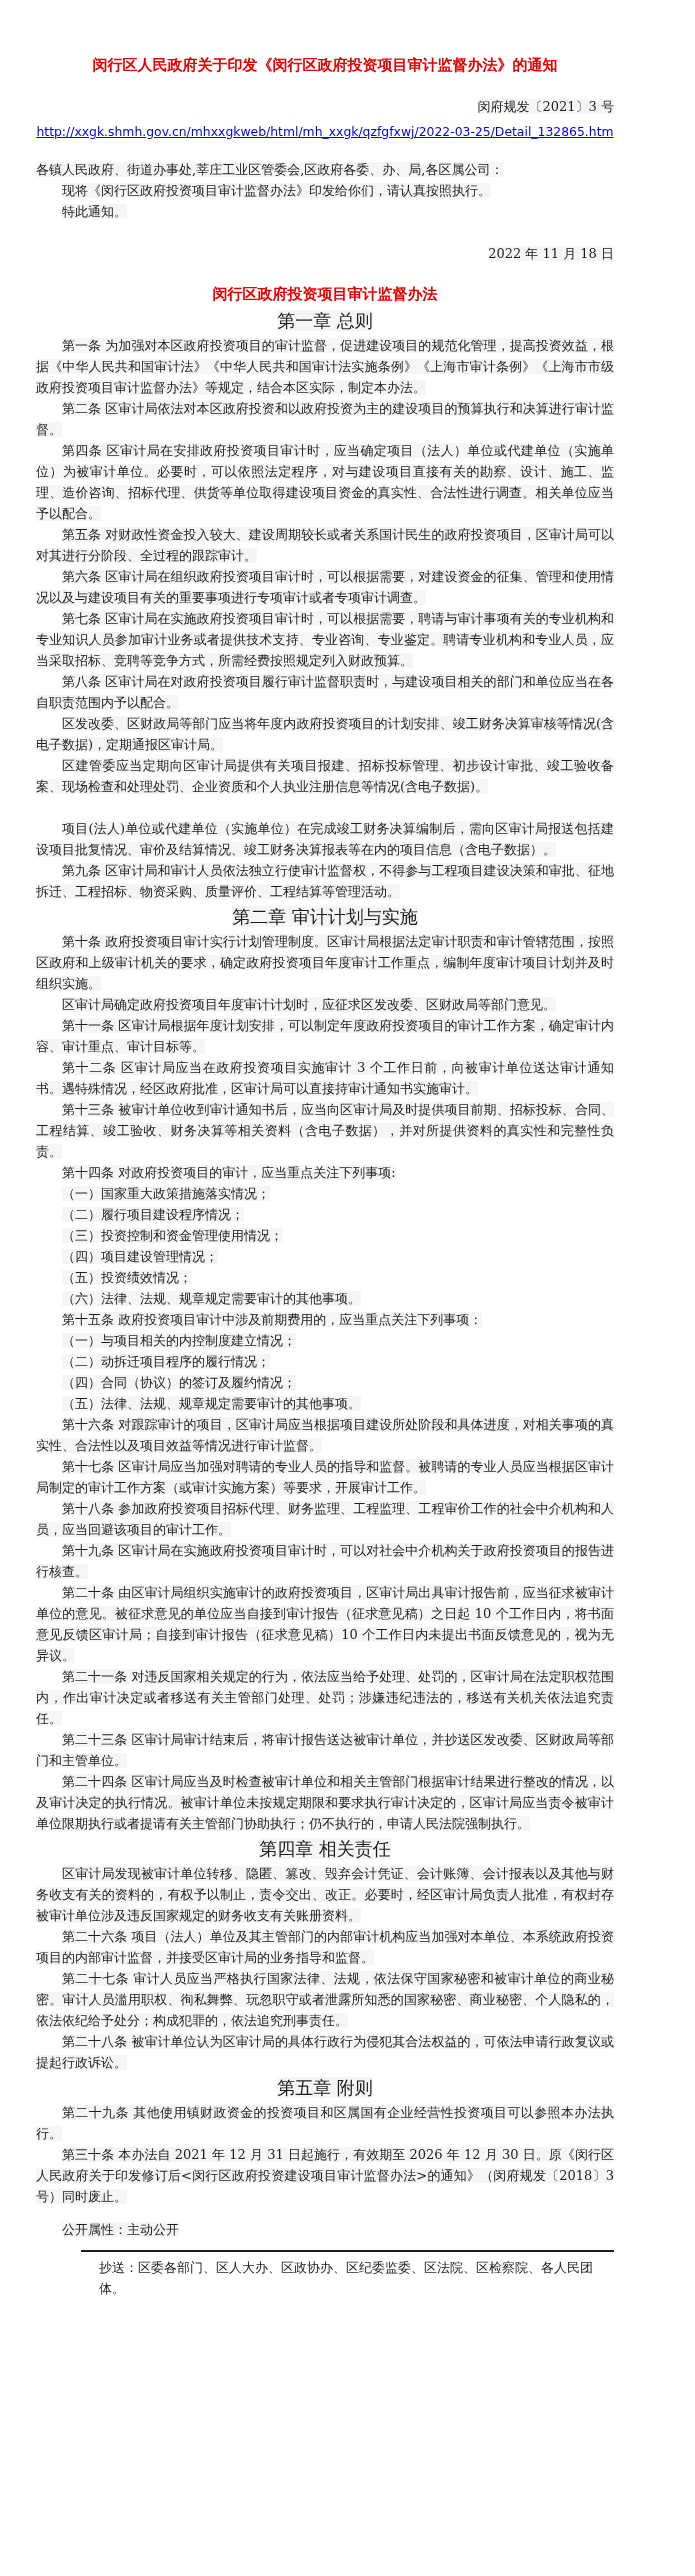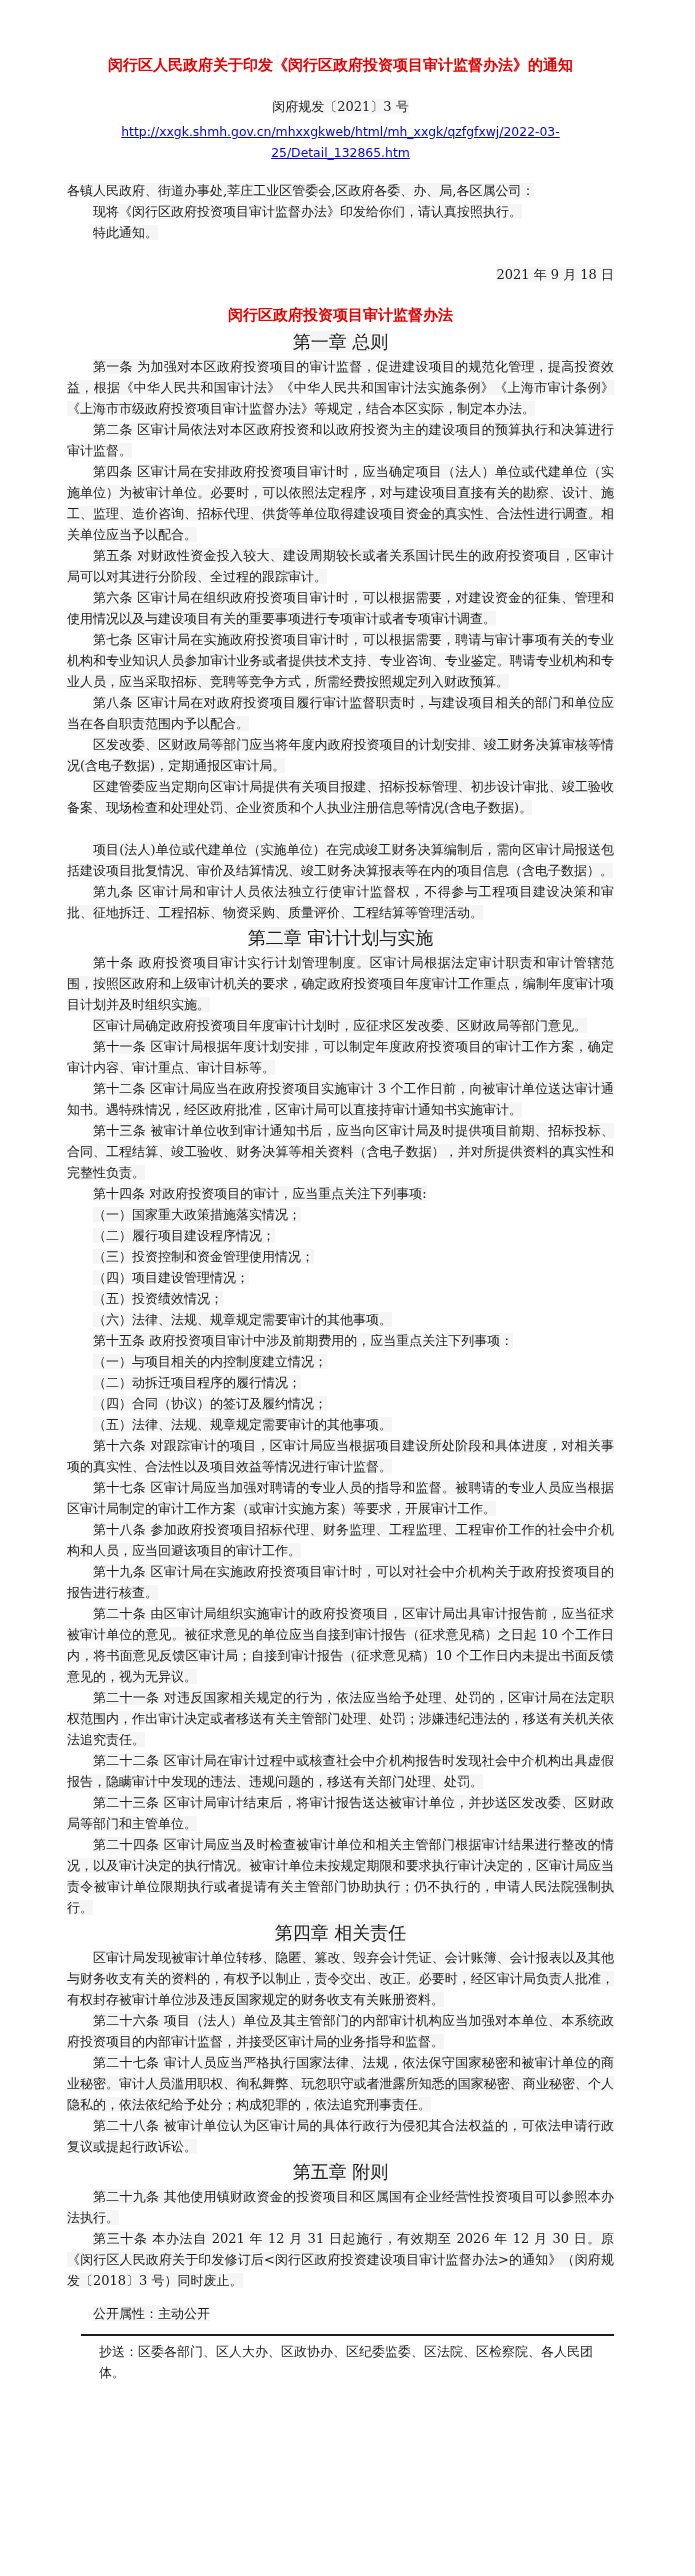--- a/index.html
+++ b/index.html
@@ -4,26 +4,26 @@
 <title>闵行区政府投资项目审计监督办法</title>
 <style>
   :root { --red:#e60000; --blue:#0000ee; --ink:#1d1d1d; }
   html,body { margin:0; padding:0; background:#fff; }
   body {
     width:695px; min-height:2576px;
     font-family:"DejaVu Serif","Liberation Serif",serif;
     color:var(--ink);
     -webkit-font-smoothing:antialiased;
   }
-  .page { padding:54px 81px 0 67px; }
+  .page { padding:54px 81px 0 36px; }
   .block { margin:0 0 0 0; font-size:13px; line-height:21px; }
   .block .txt { background:#f5f5f5; }
   .b-title   { text-align:center; font-weight:bold; font-size:15px; line-height:22px; color:var(--red); margin-bottom:5px; }
   .b-title .txt { background:#fff; }
-  .b-docnum  { text-align:center; margin-bottom:4px;margin-top:20px; }
+  .b-docnum  { text-align:right; margin-bottom:4px;margin-top:20px; }
   .b-link    { text-align:center; margin-bottom:17px; }
   .b-link .txt {
     color:var(--blue); text-decoration:underline; background:#fff;
     font-family:"DejaVu Sans","Liberation Sans",sans-serif; font-size:12.4px;
     cursor:pointer;
   }
   .b-plain   { text-align:justify; }
   .b-indent  { text-indent:2em; text-align:justify; }
   .b-date    { text-align:right; margin-top:21px; margin-bottom:19px; }
   .b-chapter { text-align:center; margin:4px 0 4px 0; font-size:18px; }
@@ -35,21 +35,21 @@
 <body>
 
 <div class="page">
   <div id="doc-root">
       <p class="block b-title"><span class="txt">闵行区人民政府关于印发《闵行区政府投资项目审计监督办法》的通知</span></p>
       <p class="block b-docnum"><span class="txt">闵府规发〔2021〕3 号</span></p>
       <p class="block b-link"><span class="txt">http://xxgk.shmh.gov.cn/mhxxgkweb/html/mh_xxgk/qzfgfxwj/2022-03-25/Detail_132865.htm</span></p>
       <p class="block b-plain"><span class="txt">各镇人民政府、街道办事处,莘庄工业区管委会,区政府各委、办、局,各区属公司：</span></p>
       <p class="block b-indent"><span class="txt">现将《闵行区政府投资项目审计监督办法》印发给你们，请认真按照执行。</span></p>
       <p class="block b-indent"><span class="txt">特此通知。</span></p>
-      <p class="block b-date"><span class="txt">2021 年 9 月 18 日</span></p>
+      <p class="block b-date"><span class="txt">2022 年 11 月 18 日</span></p>
       <p class="block b-title" style="margin-top: 12px;"><span class="txt">闵行区政府投资项目审计监督办法</span></p>
       <p class="block b-chapter"><span class="txt">第一章 总则</span></p>
       <p class="block b-indent"><span class="txt">第一条 为加强对本区政府投资项目的审计监督，促进建设项目的规范化管理，提高投资效益，根据《中华人民共和国审计法》《中华人民共和国审计法实施条例》《上海市审计条例》《上海市市级政府投资项目审计监督办法》等规定，结合本区实际，制定本办法。</span></p>
       <p class="block b-indent"><span class="txt">第二条 区审计局依法对本区政府投资和以政府投资为主的建设项目的预算执行和决算进行审计监督。</span></p>
       <p class="block b-indent"><span class="txt">第四条 区审计局在安排政府投资项目审计时，应当确定项目（法人）单位或代建单位（实施单位）为被审计单位。必要时，可以依照法定程序，对与建设项目直接有关的勘察、设计、施工、监理、造价咨询、招标代理、供货等单位取得建设项目资金的真实性、合法性进行调查。相关单位应当予以配合。</span></p>
       <p class="block b-indent"><span class="txt">第五条 对财政性资金投入较大、建设周期较长或者关系国计民生的政府投资项目，区审计局可以对其进行分阶段、全过程的跟踪审计。</span></p>
       <p class="block b-indent"><span class="txt">第六条 区审计局在组织政府投资项目审计时，可以根据需要，对建设资金的征集、管理和使用情况以及与建设项目有关的重要事项进行专项审计或者专项审计调查。</span></p>
       <p class="block b-indent"><span class="txt">第七条 区审计局在实施政府投资项目审计时，可以根据需要，聘请与审计事项有关的专业机构和专业知识人员参加审计业务或者提供技术支持、专业咨询、专业鉴定。聘请专业机构和专业人员，应当采取招标、竞聘等竞争方式，所需经费按照规定列入财政预算。</span></p>
       <p class="block b-indent"><span class="txt">第八条 区审计局在对政府投资项目履行审计监督职责时，与建设项目相关的部门和单位应当在各自职责范围内予以配合。</span></p>
       <p class="block b-indent"><span class="txt">区发改委、区财政局等部门应当将年度内政府投资项目的计划安排、竣工财务决算审核等情况(含电子数据)，定期通报区审计局。</span></p>
@@ -73,21 +73,20 @@
       <p class="block b-indent"><span class="txt">（一）与项目相关的内控制度建立情况；</span></p>
       <p class="block b-indent"><span class="txt">（二）动拆迁项目程序的履行情况；</span></p>
       <p class="block b-indent"><span class="txt">（四）合同（协议）的签订及履约情况；</span></p>
       <p class="block b-indent"><span class="txt">（五）法律、法规、规章规定需要审计的其他事项。</span></p>
       <p class="block b-indent"><span class="txt">第十六条 对跟踪审计的项目，区审计局应当根据项目建设所处阶段和具体进度，对相关事项的真实性、合法性以及项目效益等情况进行审计监督。</span></p>
       <p class="block b-indent"><span class="txt">第十七条 区审计局应当加强对聘请的专业人员的指导和监督。被聘请的专业人员应当根据区审计局制定的审计工作方案（或审计实施方案）等要求，开展审计工作。</span></p>
       <p class="block b-indent"><span class="txt">第十八条 参加政府投资项目招标代理、财务监理、工程监理、工程审价工作的社会中介机构和人员，应当回避该项目的审计工作。</span></p>
       <p class="block b-indent"><span class="txt">第十九条 区审计局在实施政府投资项目审计时，可以对社会中介机构关于政府投资项目的报告进行核查。</span></p>
       <p class="block b-indent"><span class="txt">第二十条 由区审计局组织实施审计的政府投资项目，区审计局出具审计报告前，应当征求被审计单位的意见。被征求意见的单位应当自接到审计报告（征求意见稿）之日起 10 个工作日内，将书面意见反馈区审计局；自接到审计报告（征求意见稿）10 个工作日内未提出书面反馈意见的，视为无异议。</span></p>
       <p class="block b-indent"><span class="txt">第二十一条 对违反国家相关规定的行为，依法应当给予处理、处罚的，区审计局在法定职权范围内，作出审计决定或者移送有关主管部门处理、处罚；涉嫌违纪违法的，移送有关机关依法追究责任。</span></p>
-      <p class="block b-indent"><span class="txt">第二十二条 区审计局在审计过程中或核查社会中介机构报告时发现社会中介机构出具虚假报告，隐瞒审计中发现的违法、违规问题的，移送有关部门处理、处罚。</span></p>
       <p class="block b-indent"><span class="txt">第二十三条 区审计局审计结束后，将审计报告送达被审计单位，并抄送区发改委、区财政局等部门和主管单位。</span></p>
       <p class="block b-indent"><span class="txt">第二十四条 区审计局应当及时检查被审计单位和相关主管部门根据审计结果进行整改的情况，以及审计决定的执行情况。被审计单位未按规定期限和要求执行审计决定的，区审计局应当责令被审计单位限期执行或者提请有关主管部门协助执行；仍不执行的，申请人民法院强制执行。</span></p>
       <p class="block b-chapter"><span class="txt">第四章 相关责任</span></p>
       <p class="block b-indent"><span class="txt">区审计局发现被审计单位转移、隐匿、篡改、毁弃会计凭证、会计账簿、会计报表以及其他与财务收支有关的资料的，有权予以制止，责令交出、改正。必要时，经区审计局负责人批准，有权封存被审计单位涉及违反国家规定的财务收支有关账册资料。</span></p>
       <p class="block b-indent"><span class="txt">第二十六条 项目（法人）单位及其主管部门的内部审计机构应当加强对本单位、本系统政府投资项目的内部审计监督，并接受区审计局的业务指导和监督。</span></p>
       <p class="block b-indent"><span class="txt">第二十七条 审计人员应当严格执行国家法律、法规，依法保守国家秘密和被审计单位的商业秘密。审计人员滥用职权、徇私舞弊、玩忽职守或者泄露所知悉的国家秘密、商业秘密、个人隐私的，依法依纪给予处分；构成犯罪的，依法追究刑事责任。</span></p>
       <p class="block b-indent"><span class="txt">第二十八条 被审计单位认为区审计局的具体行政行为侵犯其合法权益的，可依法申请行政复议或提起行政诉讼。</span></p>
       <p class="block b-chapter"><span class="txt">第五章 附则</span></p>
       <p class="block b-indent"><span class="txt">第二十九条 其他使用镇财政资金的投资项目和区属国有企业经营性投资项目可以参照本办法执行。</span></p>
       <p class="block b-indent"><span class="txt">第三十条 本办法自 2021 年 12 月 31 日起施行，有效期至 2026 年 12 月 30 日。原《闵行区人民政府关于印发修订后&lt;闵行区政府投资建设项目审计监督办法&gt;的通知》（闵府规发〔2018〕3 号）同时废止。</span></p>

